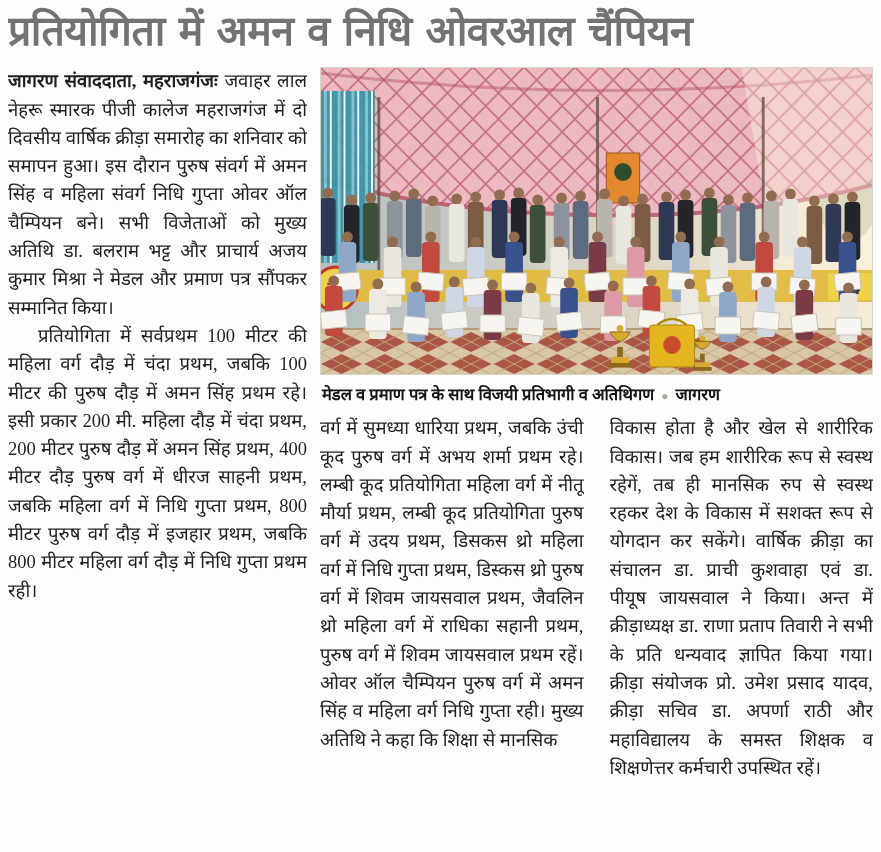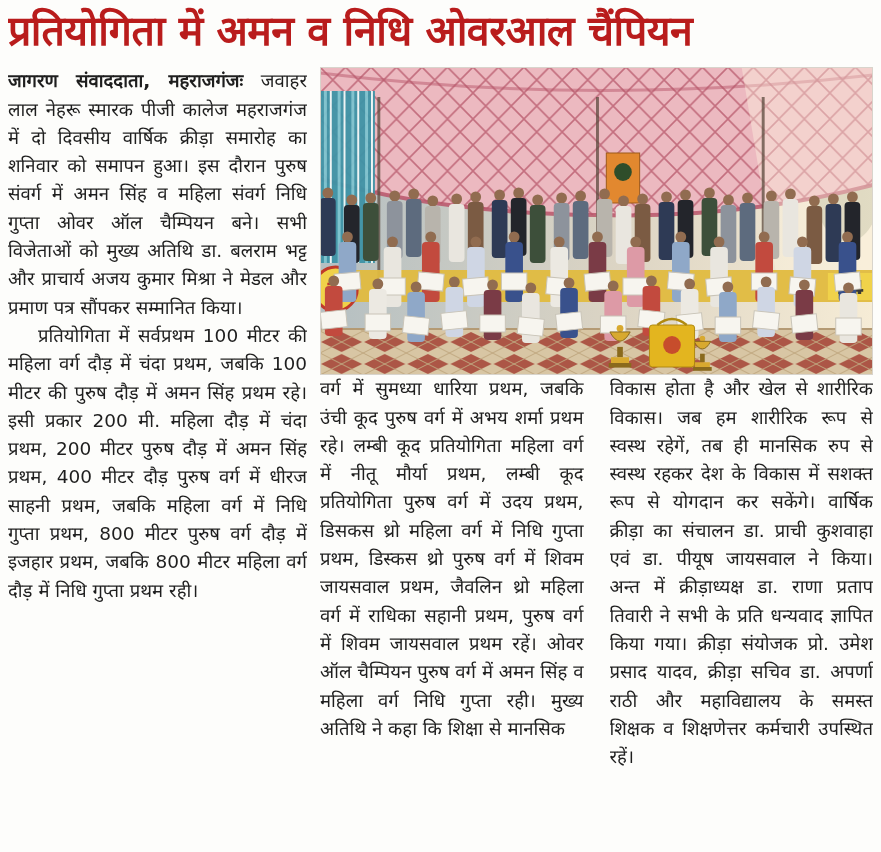--- a/index.html
+++ b/index.html
@@ -11,27 +11,27 @@
     box-sizing:border-box;
     padding:6px 8px 0 8px;
     font-family:"DejaVu Sans","Liberation Sans",sans-serif;
     color:#1b1b1b;
   }
   .headline{
     font-size:41px;
     font-weight:800;
     line-height:1.25;
     letter-spacing:-0.5px;
-    color:#b91c1c;
+    color:#737373;
     white-space:nowrap;
     overflow:hidden;
     margin:0 0 10px 0;
     transform-origin:left top;
   }
-  .content{display:flex;gap:13px;align-items:flex-start;}
+  .content{display:flex;gap:13px;align-items:flex-start;font-family:Liberation Serif, serif;}
   .col-left{width:299px;flex:none;overflow:hidden;height:762px;}
   .right-wrap{flex:1;min-width:0;}
   p.body{
     margin:0;
     font-size:18.5px;
     line-height:28.3px;
     text-align:justify;
     color:#1e1e1e;
   }
   p.indent{text-indent:30px;}
@@ -248,20 +248,25 @@
             <rect x="387.625" y="286.7" width="4.75" height="8.549999999999999" fill="#8a6a1d"></rect>
             <rect x="382.4" y="295.25" width="15.2" height="4.75" fill="#d8a92f"></rect>
             <rect x="380.5" y="300" width="19" height="3.8" fill="#8a6a1d"></rect>
             <rect x="336" y="258" width="46" height="42" rx="3" fill="#e3b51f" stroke="#b08a10"></rect>
             <path d="M344 258 q15 -12 30 0" stroke="#b08a10" stroke-width="2.5" fill="none"></path>
             <circle cx="359" cy="278" r="9" fill="#c23b2f" opacity="0.85"></circle>
             <rect x="0.5" y="0.5" width="563" height="307" fill="none" stroke="#d8d4cc"></rect>
           </svg>
       </div>
 
+      <div class="caption-row">
+        <span>मेडल व प्रमाण पत्र के साथ विजयी प्रतिभागी व अतिथिगण</span>
+          <span class="caption-bullet">●</span>
+          <span>जागरण</span>
+      </div>
 
       <div class="cols-2">
         <div class="body-col">
           <p class="body">वर्ग में सुमध्या धारिया प्रथम, जबकि उंची कूद पुरुष वर्ग में अभय शर्मा प्रथम रहे। लम्बी कूद प्रतियोगिता महिला वर्ग में नीतू मौर्या प्रथम, लम्बी कूद प्रतियोगिता पुरुष वर्ग में उदय प्रथम, डिसकस थ्रो महिला वर्ग में निधि गुप्ता प्रथम, डिस्कस थ्रो पुरुष वर्ग में शिवम जायसवाल प्रथम, जैवलिन थ्रो महिला वर्ग में राधिका सहानी प्रथम, पुरुष वर्ग में शिवम जायसवाल प्रथम रहें। ओवर ऑल चैम्पियन पुरुष वर्ग में अमन सिंह व महिला वर्ग निधि गुप्ता रही। मुख्य अतिथि ने कहा कि शिक्षा से मानसिक</p>
         </div>
         <div class="body-col">
           <p class="body">विकास होता है और खेल से शारीरिक विकास। जब हम शारीरिक रूप से स्वस्थ रहेगें, तब ही मानसिक रुप से स्वस्थ रहकर देश के विकास में सशक्त रूप से योगदान कर सकेंगे। वार्षिक क्रीड़ा का संचालन डा. प्राची कुशवाहा एवं डा. पीयूष जायसवाल ने किया। अन्त में क्रीड़ाध्यक्ष डा. राणा प्रताप तिवारी ने सभी के प्रति धन्यवाद ज्ञापित किया गया। क्रीड़ा संयोजक प्रो. उमेश प्रसाद यादव, क्रीड़ा सचिव डा. अपर्णा राठी और महाविद्यालय के समस्त शिक्षक व शिक्षणेत्तर कर्मचारी उपस्थित रहें।</p>
         </div>
       </div>
 

